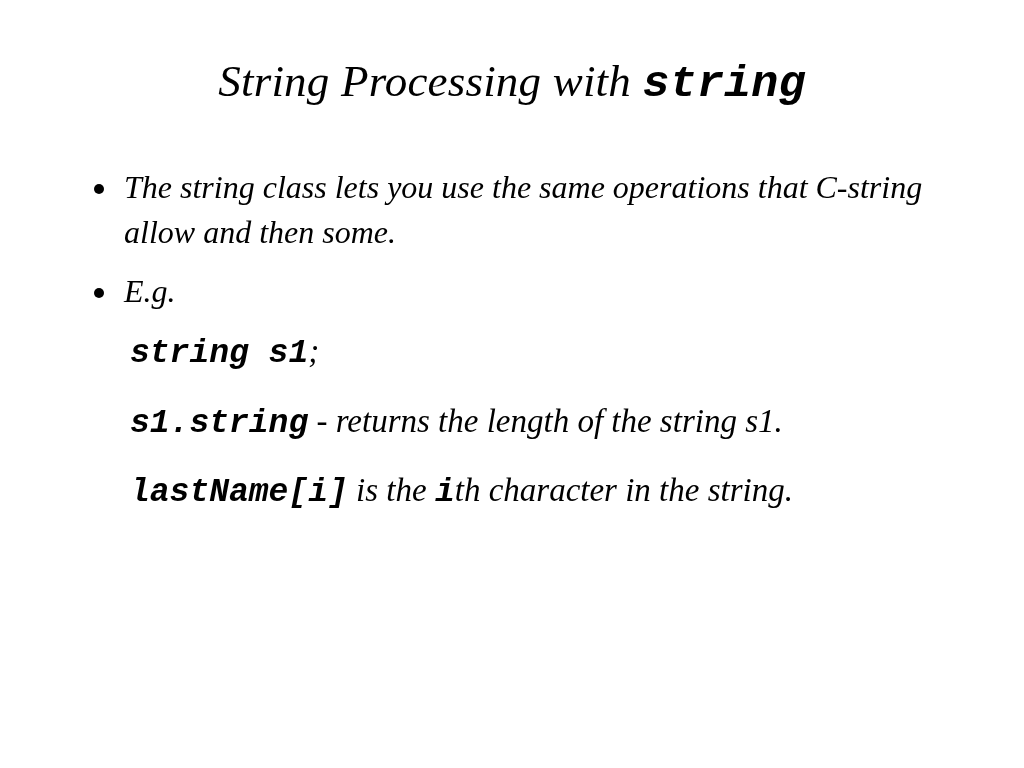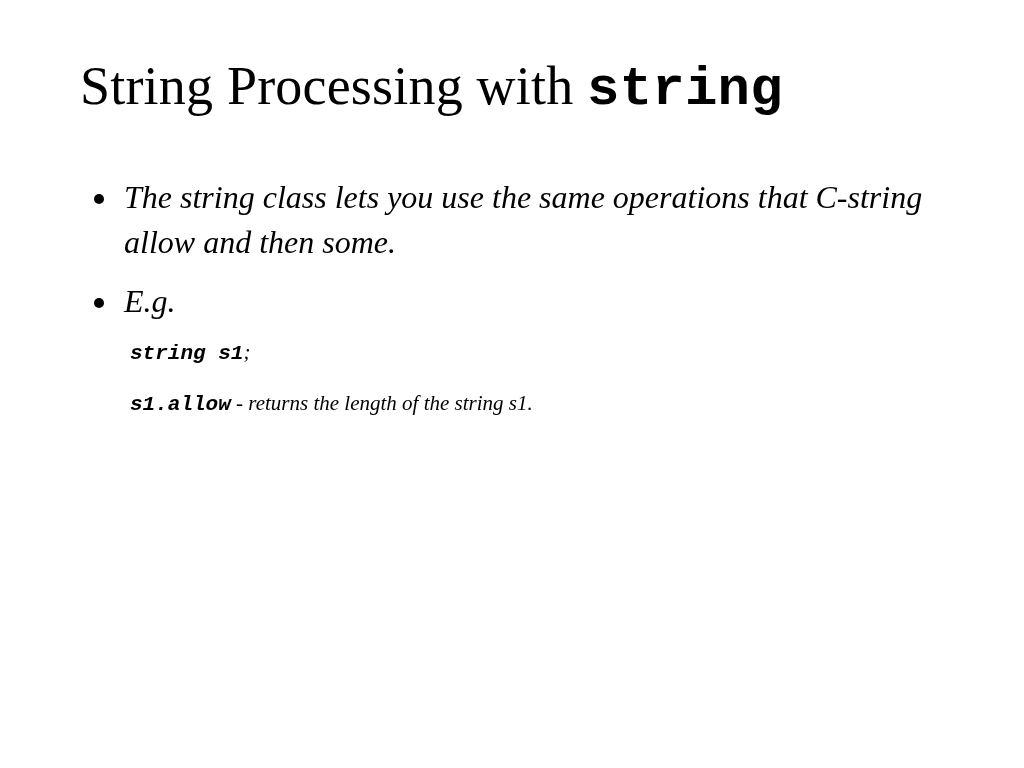--- a/index.html
+++ b/index.html
@@ -11,24 +11,26 @@
     font-family: "Times New Roman", Times, serif;
     color: #000;
   }
   .slide {
     box-sizing: border-box;
     width: 1024px;
     height: 768px;
     padding: 55px 80px 0 80px;
   }
   .title {
-    font-size: 54px;
+    font-size: 45px;
+    text-align: center;
     font-weight: normal;
     margin: 0 0 55px 0;
     letter-spacing: 0.2px;
+    font-style: italic;
   }
   .title .code {
     font-family: "Courier New", Courier, monospace;
     font-weight: bold;
   }
   ul.bullets {
     margin: 0;
     padding: 0 0 0 40px;
     list-style: disc;
     font-style: italic;
@@ -37,21 +39,21 @@
     font-size: 32px;
     line-height: 1.4;
     margin-bottom: 14px;
     padding-left: 4px;
   }
   .sublines {
     margin-top: 14px;
     padding-left: 6px;
   }
   .subline {
-    font-size: 21px;
+    font-size: 33px;
     line-height: 1.5;
     margin-bottom: 18px;
   }
   .mono {
     font-family: "Courier New", Courier, monospace;
     font-weight: bold;
   }
 </style>
 </head>
 <body>
@@ -69,21 +71,24 @@
     <li>
       <span>E.g.</span>
 
       <div class="sublines">
 
         <div class="subline">
           <span class="mono">string s1</span><span>;</span>
         </div>
 
         <div class="subline">
-          <span class="mono">s1.allow</span><span>  - returns the length of the string s1.</span>
+          <span class="mono">s1.string</span><span>  - returns the length of the string s1.</span>
         </div>
 
+        <div class="subline">
+          <span class="mono">lastName[i]</span><span> is the </span><span class="mono">i</span><span>th character in the string.</span>
+        </div>
 
       </div>
     </li>
   </ul>
 
 </div>
 
 </body></html>

